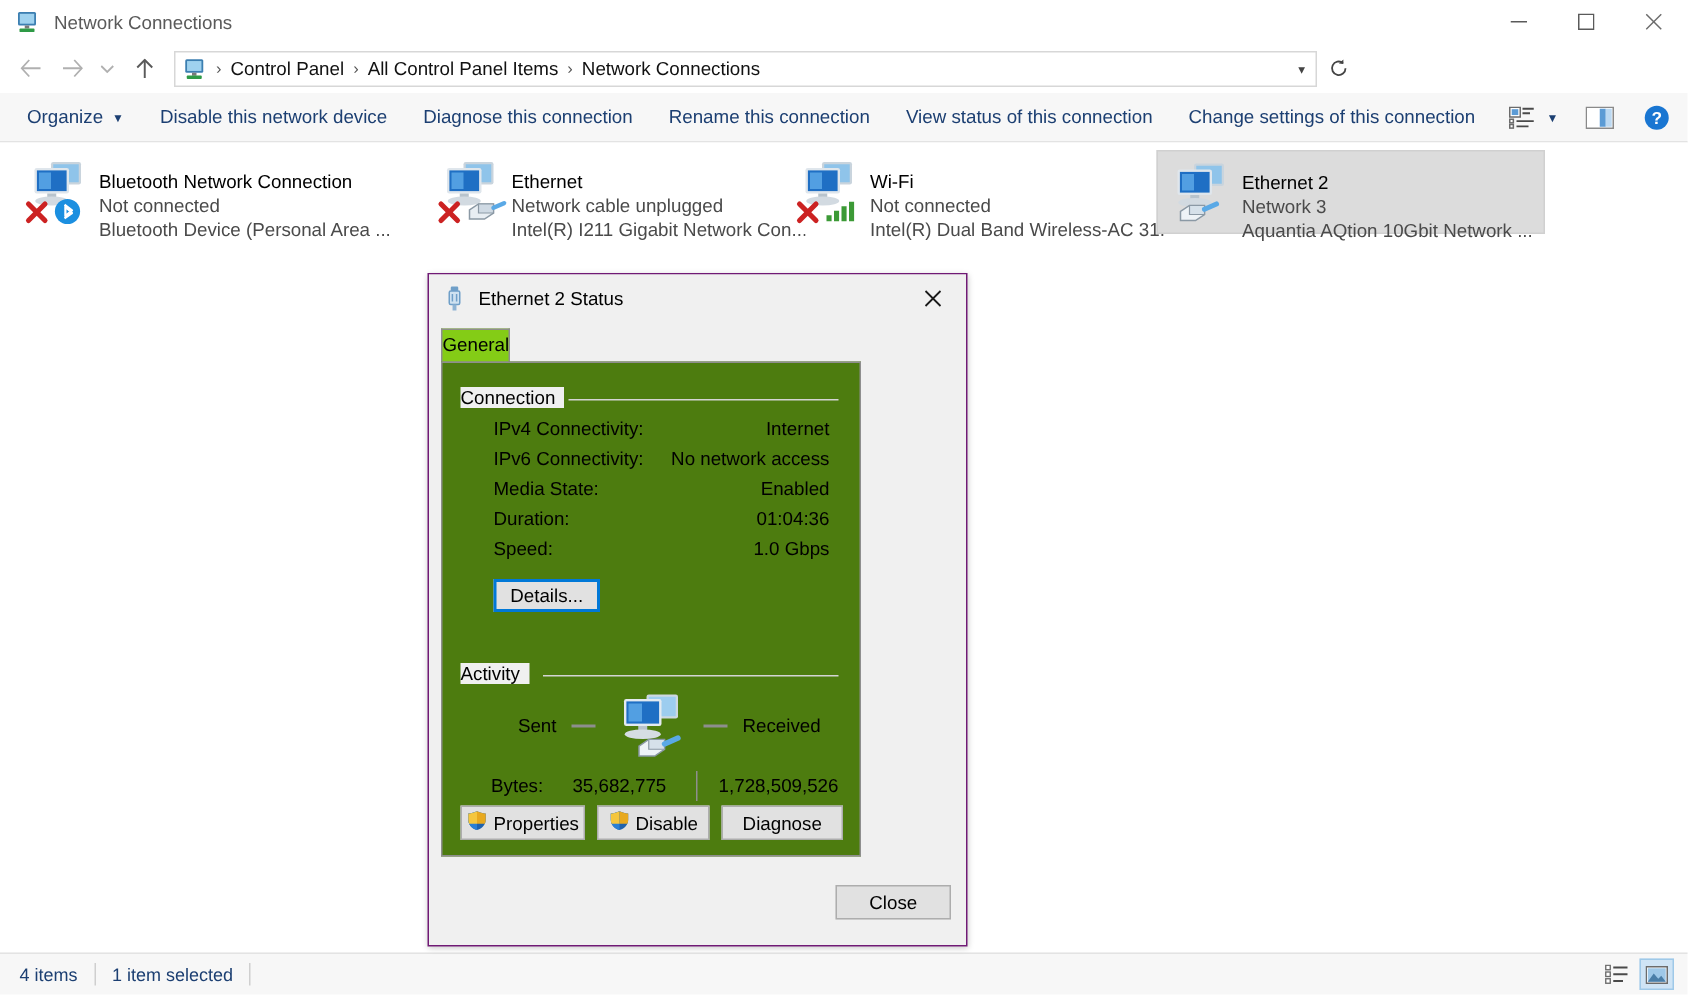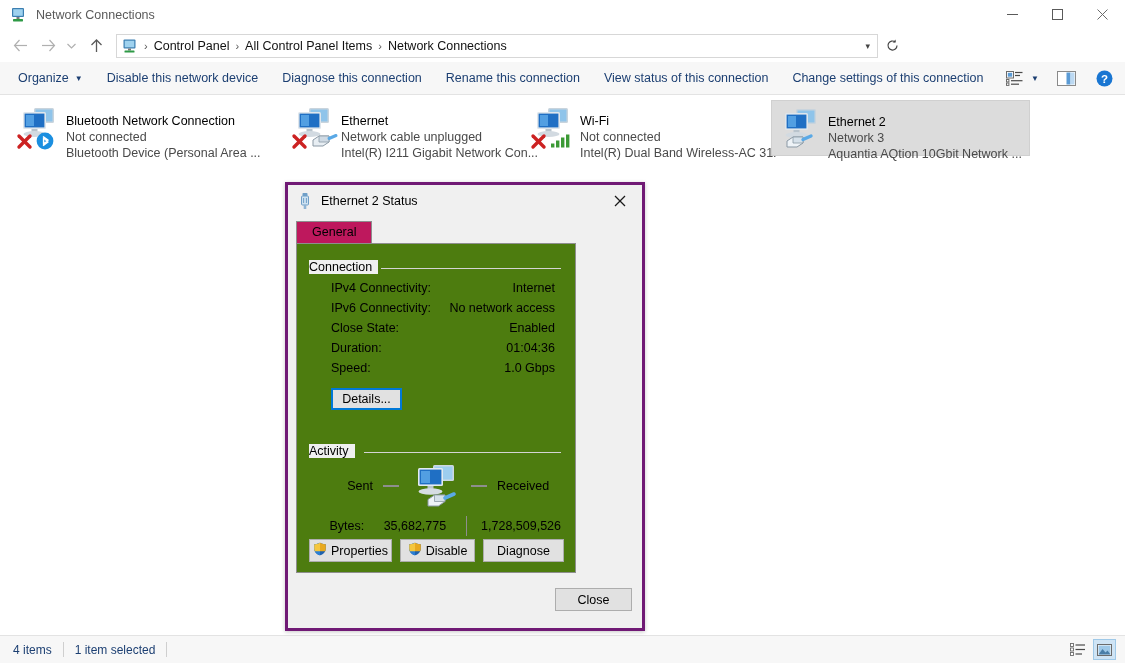--- a/index.html
+++ b/index.html
@@ -255,21 +255,21 @@
   }
 
   
   .dialog {
     position: absolute;
     left: 285px;
     top: 182px;
     width: 360px;
     height: 449px;
     background: #f0f0f0;
-    border: 3px solid #701a75;
+    border: 1px solid #701a75;
     box-sizing: border-box;
     box-shadow: 0 1px 4px rgba(0,0,0,0.22);
   }
   .dlg-title {
     height: 31px;
     display: flex;
     align-items: center;
     background: #f0f0f0;
   }
   .dlg-ico {
@@ -290,22 +290,22 @@
   }
   .tabstrip {
     margin-left: 8px;
     margin-top: 5px;
     height: 22px;
     display: flex;
     align-items: flex-end;
   }
   .tab {
     height: 22px;
-    padding: 0 15px;
-    background: #be185d;
+    padding: 0 0;
+    background: #84cc16;
     border: 1px solid #8e8e8e;
     border-bottom: none;
     font-size: 12.5px;
     line-height: 21px;
     box-sizing: border-box;
     color: #000;
   }
   .tabpanel {
     position: absolute;
     left: 8px;
@@ -717,21 +717,21 @@
     <div style="position:absolute; left:12px; right:14px; top:34px;">
       <div class="kvrow">
         <span class="kv-key">IPv4 Connectivity:</span>
         <span class="kv-val">Internet</span>
       </div>
       <div class="kvrow">
         <span class="kv-key">IPv6 Connectivity:</span>
         <span class="kv-val">No network access</span>
       </div>
       <div class="kvrow">
-        <span class="kv-key">Close State:</span>
+        <span class="kv-key">Media State:</span>
         <span class="kv-val">Enabled</span>
       </div>
       <div class="kvrow">
         <span class="kv-key">Duration:</span>
         <span class="kv-val">01:04:36</span>
       </div>
       <div class="kvrow">
         <span class="kv-key">Speed:</span>
         <span class="kv-val">1.0 Gbps</span>
       </div>

